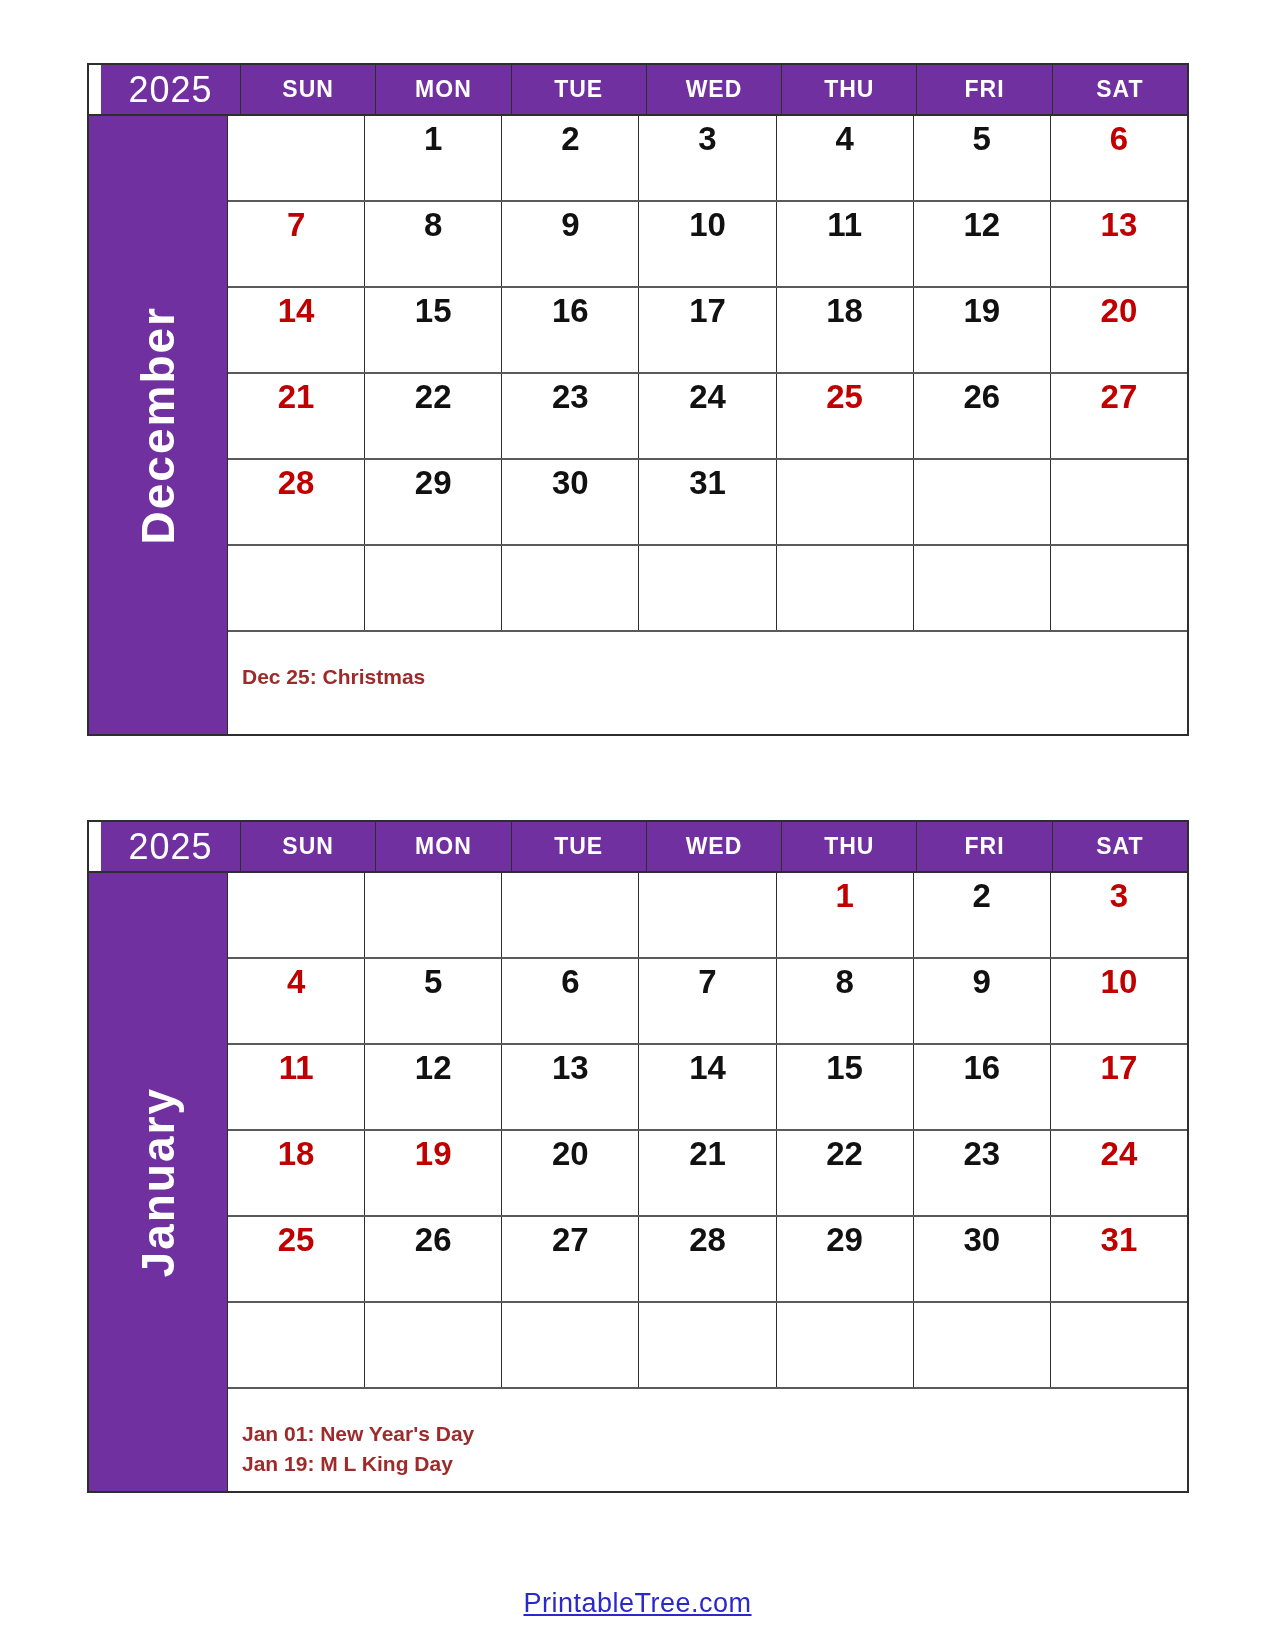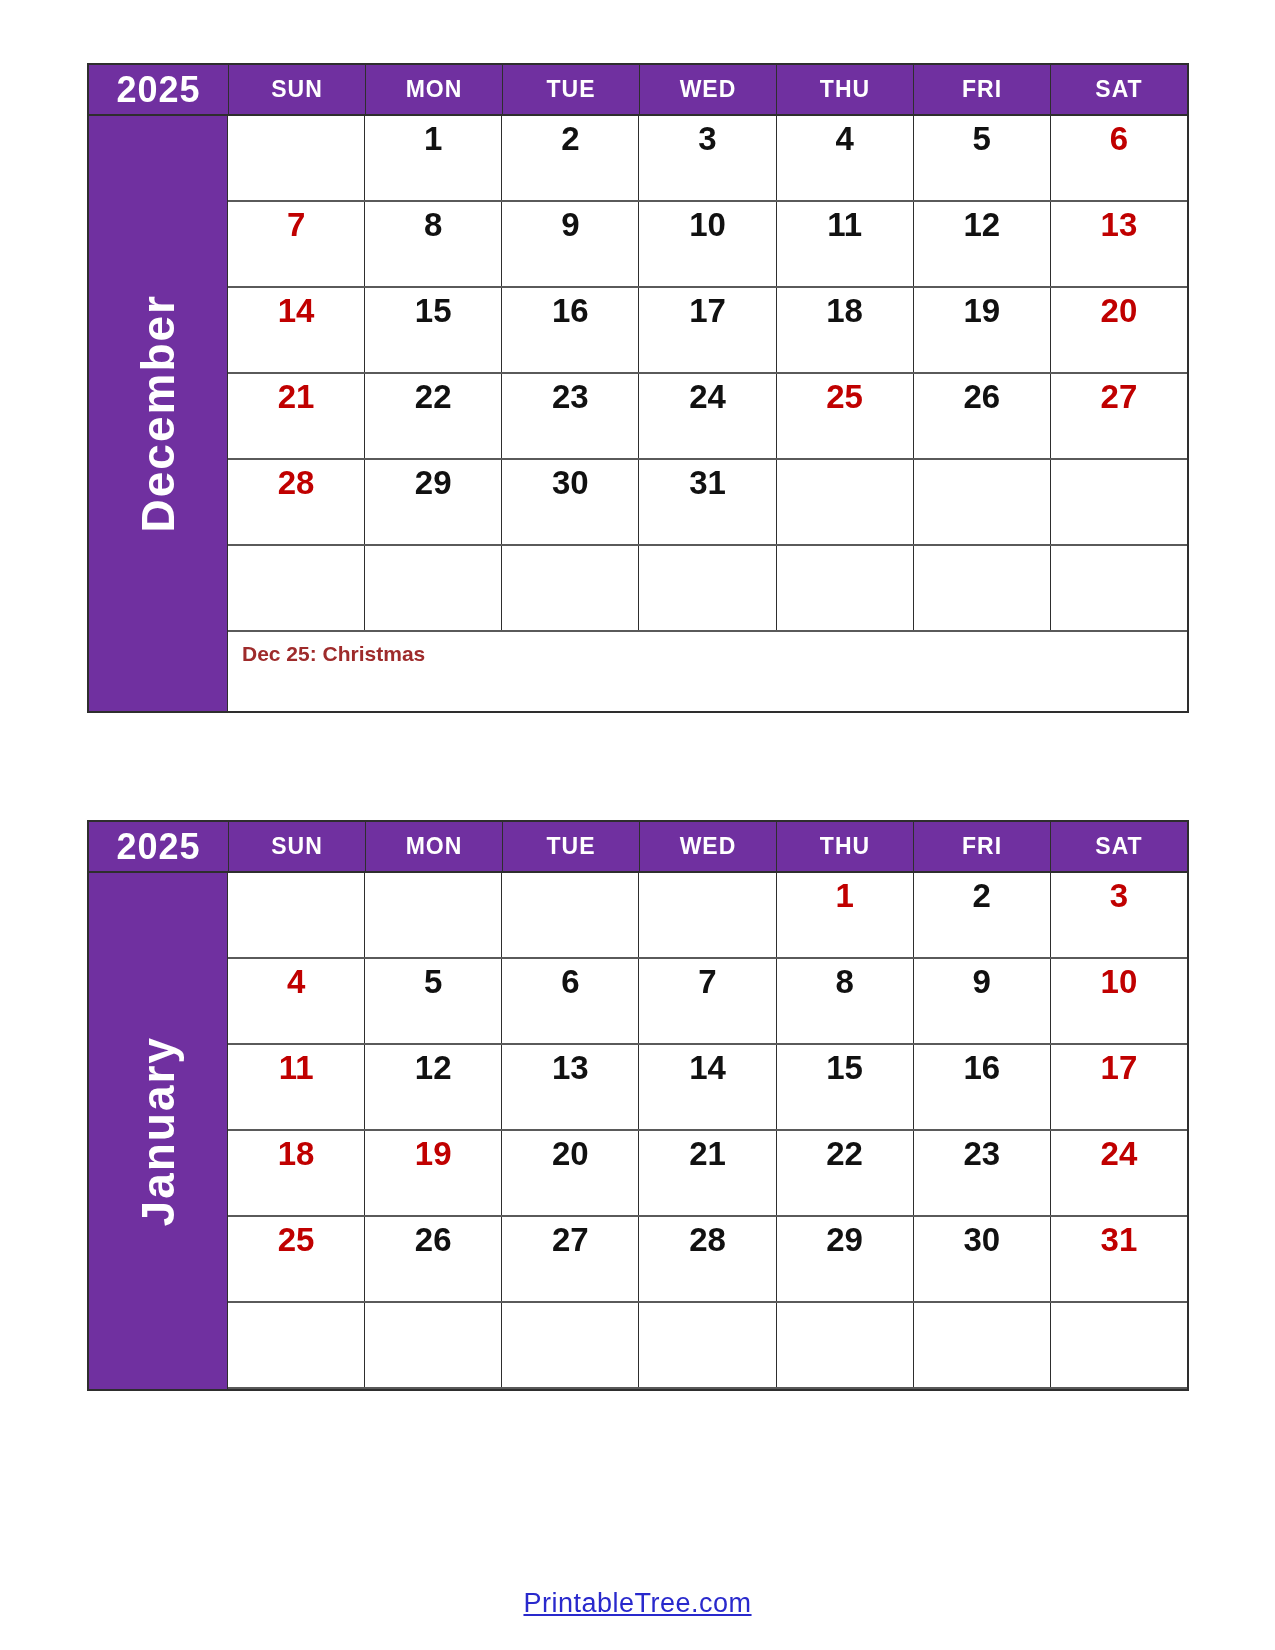--- a/index.html
+++ b/index.html
@@ -16,21 +16,21 @@
   .month-block{
     position:absolute;left:87px;width:1102px;
     border:2px solid var(--line-dark);background:#fff;
   }
   .month-block.m0{top:63px;}
   .month-block.m1{top:820px;}
   .cal-header{display:flex;height:51px;border-bottom:2px solid var(--line-dark);}
   .year-cell{
     width:139px;background:var(--purple);color:#fff;
     display:flex;align-items:center;justify-content:center;
-    font-size:36px;font-weight:bold;letter-spacing:1px;
+    font-size:36px;font-weight:normal;letter-spacing:1px;margin-left:12px;
   }
   .dow-cell{
     flex:1;background:var(--purple);color:#fff;
     border-left:1px solid var(--line-dark);
     display:flex;align-items:center;justify-content:center;
     font-size:23px;font-weight:bold;letter-spacing:1px;
   }
   .cal-body{display:flex;}
   .month-sidebar{
     width:138px;background:var(--purple);
@@ -39,21 +39,21 @@
   .month-name{
     writing-mode:vertical-rl;transform:rotate(180deg);
     color:#fff;font-size:46px;font-weight:bold;letter-spacing:2px;white-space:nowrap;
   }
   .grid{flex:1;display:flex;flex-direction:column;border-left:1px solid var(--line-dark);}
   .week-row{display:flex;height:86px;border-bottom:2px solid var(--line-row);}
   .day-cell{flex:1;padding-top:5px;text-align:center;background:#fff;}
   .day-cell + .day-cell{border-left:1px solid var(--line-dark);}
   .date-number{font-size:33px;font-weight:bold;color:#111;line-height:1.1;}
   .date-number.red{color:var(--red);}
-  .notes-row{height:79px;padding:7px 10px 0 14px;background:#fff;}
+  .notes-row{height:79px;padding:7px 10px 0 14px;background:#fff;margin-top:23px;}
   .note-line{
     color:var(--note-red);font-size:21px;font-weight:bold;line-height:1.42;
     text-align:left;
   }
   .footer{position:absolute;top:1588px;left:0;width:100%;text-align:center;}
   .footer-link{
     color:var(--footer-blue);font-size:27px;text-decoration:underline;
     letter-spacing:0.5px;
   }
 </style>
@@ -368,20 +368,24 @@
             <div class="day-cell">
               <div class="date-number"></div>
             </div>
             <div class="day-cell">
               <div class="date-number"></div>
             </div>
             <div class="day-cell">
               <div class="date-number"></div>
             </div>
           </div>
+          <div class="notes-row">
+            <div class="note-line">Jan 01: New Year's Day</div>
+            <div class="note-line">Jan 19: M L King Day</div>
+          </div>
         </div>
       </div>
     </div>
   </div>
 
 <div class="footer">
   <a class="footer-link" href="#">PrintableTree.com</a>
 </div>
 
 </body></html>

